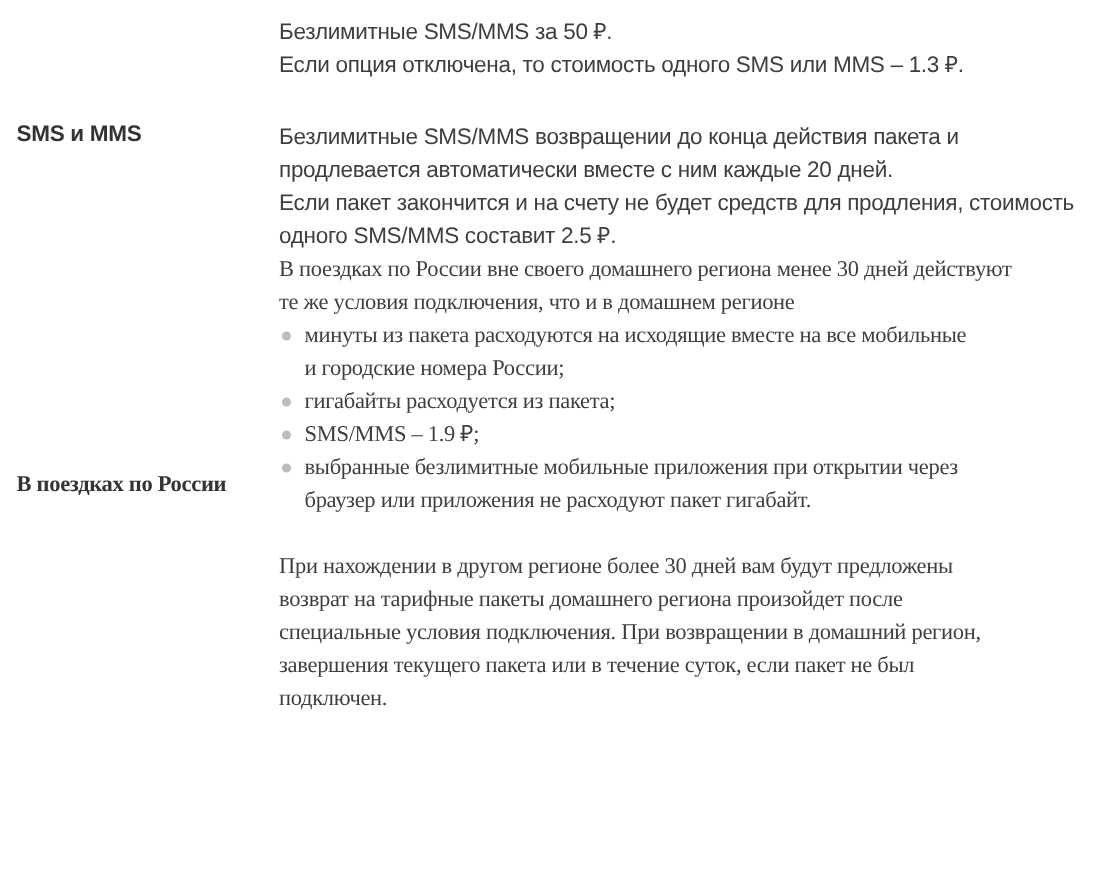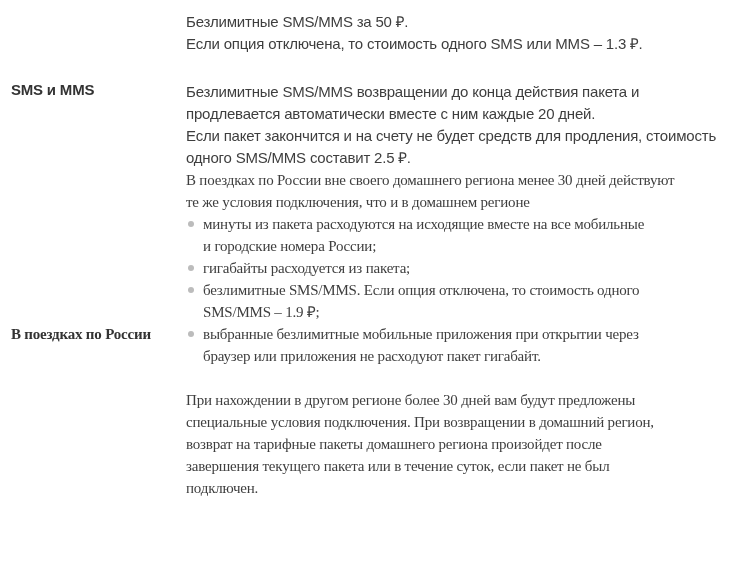--- a/index.html
+++ b/index.html
@@ -99,32 +99,31 @@
               <span class="dot"></span>
               <div class="line">минуты из пакета расходуются на исходящие вместе на все мобильные</div>
               <div class="line">и городские номера России;</div>
             </li>
             <li class="bullet-item">
               <span class="dot"></span>
               <div class="line">гигабайты расходуется из пакета;</div>
             </li>
             <li class="bullet-item">
               <span class="dot"></span>
-              <div class="line">безлимитные SMS/MMS. Если опция отключена, то стоимость одного</div>
               <div class="line">SMS/MMS – 1.9 ₽;</div>
             </li>
             <li class="bullet-item">
               <span class="dot"></span>
               <div class="line">выбранные безлимитные мобильные приложения при открытии через</div>
               <div class="line">браузер или приложения не расходуют пакет гигабайт.</div>
             </li>
           </ul>
           <div class="para">
             <div class="line">При нахождении в другом регионе более 30 дней вам будут предложены</div>
+            <div class="line">возврат на тарифные пакеты домашнего региона произойдет после</div>
             <div class="line">специальные условия подключения. При возвращении в домашний регион,</div>
-            <div class="line">возврат на тарифные пакеты домашнего региона произойдет после</div>
             <div class="line">завершения текущего пакета или в течение суток, если пакет не был</div>
             <div class="line">подключен.</div>
           </div>
         </div>
       </section>
     </div>
 </main>
 
 </body></html>

